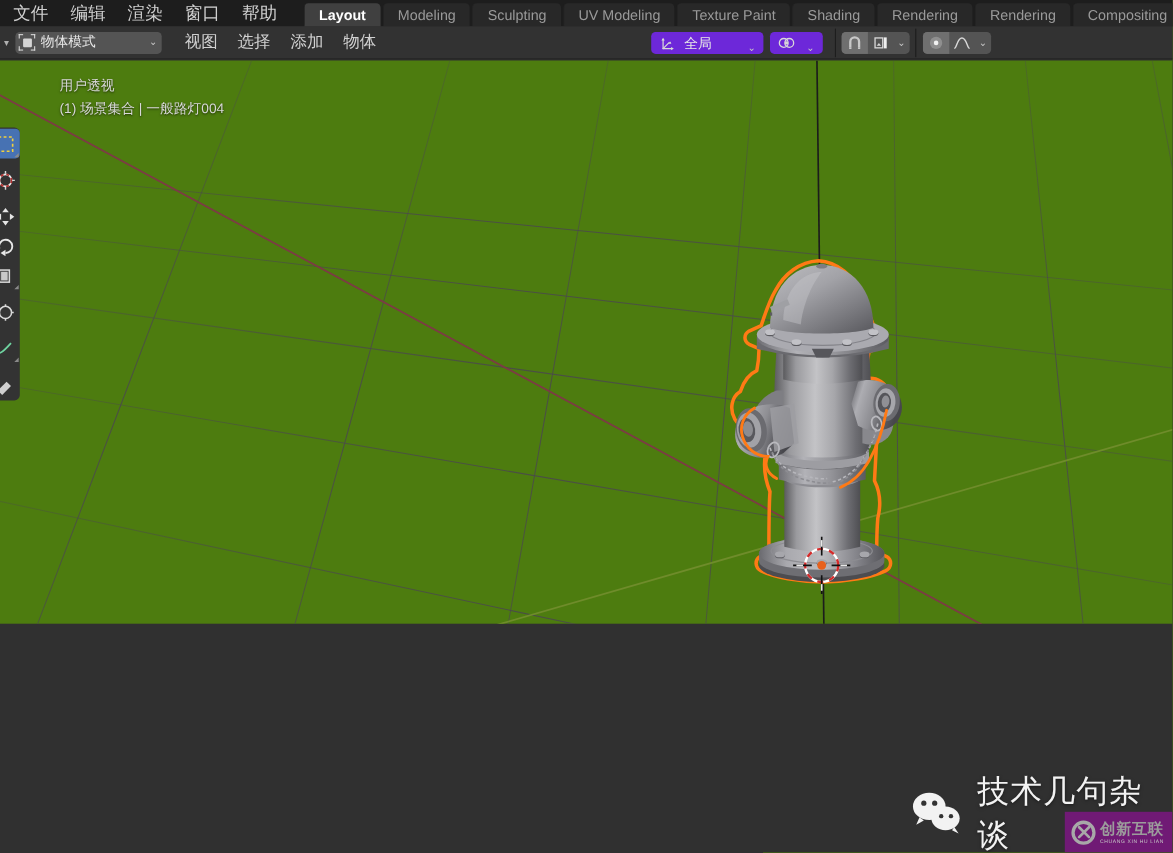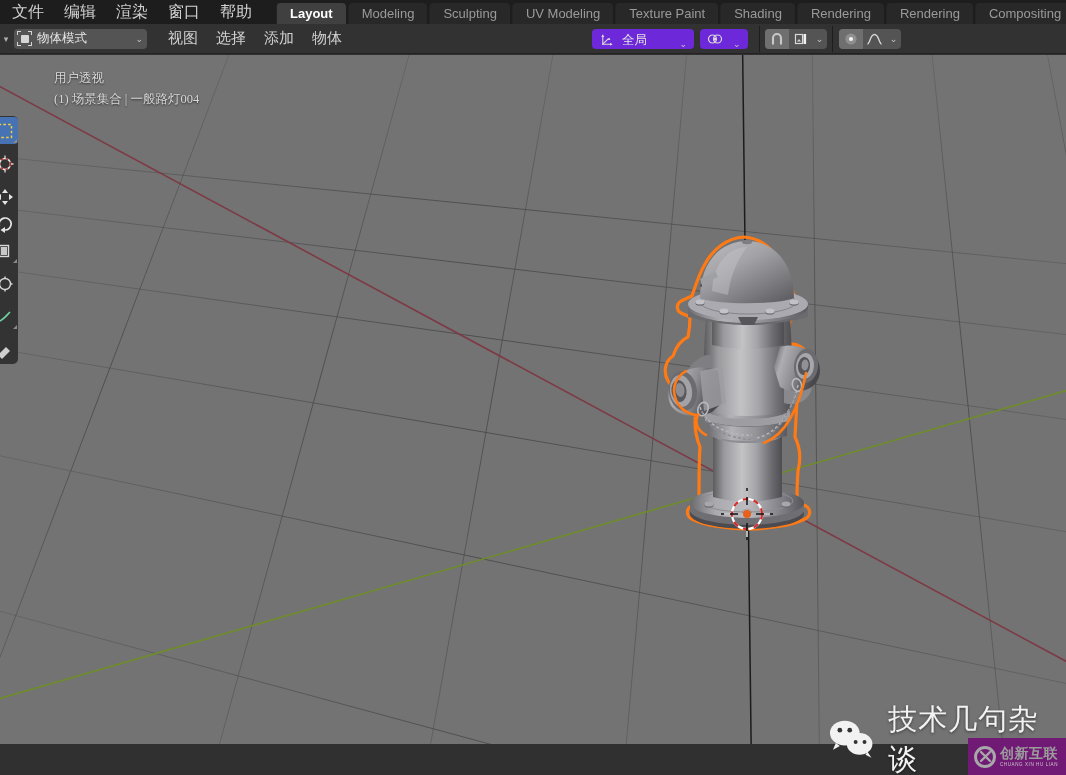--- a/index.html
+++ b/index.html
@@ -72,22 +72,22 @@
     border-radius:4px;
   }
   .btn-ico.on { background:#6f6f6f; }
   .seg { display:flex; align-items:center; background:#545454; border-radius:4px; overflow:hidden; height:20px; }
   .seg .btn-ico { border-radius:0; }
   .txt-sm { color:#e6e6e6; font-size:12.5px; padding:0 6px 0 3px; white-space:nowrap; }
   .vsep { width:1px; height:26px; background:#1d1d1d; margin:0 5px; }
 
   
   .viewport {
-    position:absolute; left:0; top:55px; width:1066px; height:689px;
-    background:#737373; overflow:hidden;font-family:Liberation Serif, serif;
+    position:absolute; left:0; top:55px; width:1066px; height:512px;
+    background:#4d7c0f; overflow:hidden;
   }
   .gridsvg, .overlaysvg { position:absolute; left:0; top:0; width:1066px; height:720px; }
 
   .vpinfo { position:absolute; left:54px; top:13px; pointer-events:none; }
   .vpinfo div { color:#d8d8d8; font-size:12.5px; line-height:21px; text-shadow:0 1px 2px rgba(0,0,0,.65); }
 
   
   .toolbar {
     position:absolute; left:-8px; top:61px; width:26px;
     background:#333333; border-radius:5px; padding:1px 0;

